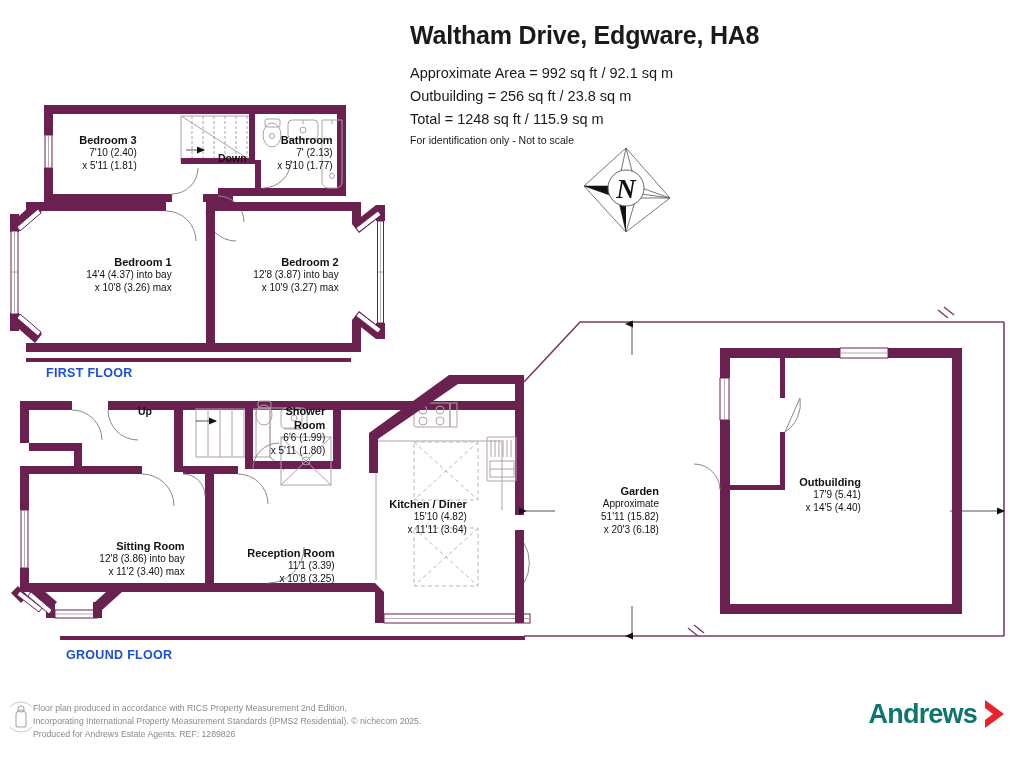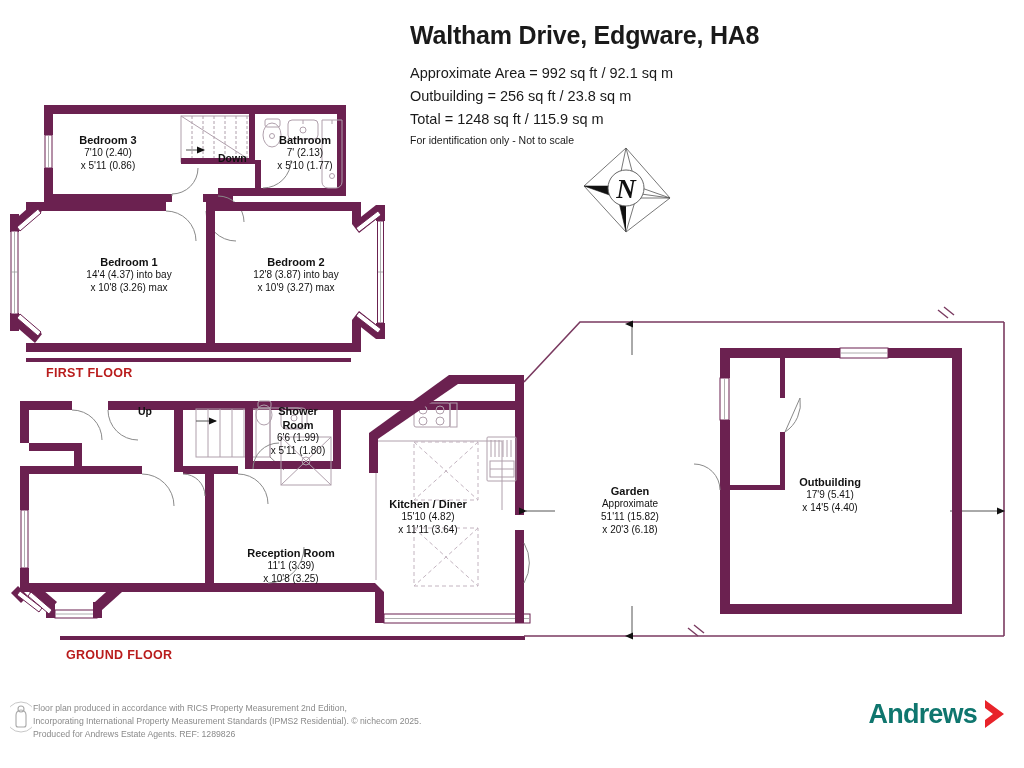--- a/index.html
+++ b/index.html
@@ -44,30 +44,30 @@
   #plan {
     position: absolute;
     left: 0; top: 0;
     width: 1024px; height: 768px;
   }
   
   .floor-label {
     position: absolute;
     font-size: 12.5px;
     font-weight: bold;
-    color: #b91c1c;
+    color: #1d4ed8;
     letter-spacing: 0.3px;
     white-space: nowrap;
   }
   #first-floor-label { left: 46px; top: 366px; }
   #ground-floor-label { left: 66px; top: 648px; }
   
   .room-label {
     position: absolute;
-    text-align: center;
+    text-align: right;
     white-space: nowrap;
     color: #111111;
     line-height: 1.28;
     transform: translateX(-50%);
   }
   .room-label .rname {
     font-size: 11px;
     font-weight: bold;
     display: block;
   }
@@ -421,21 +421,21 @@
     </g>
     <polygon points="48,48 40,56 6,44 40,44" fill="#111111"></polygon>
     <polygon points="48,48 40,56 48,90" fill="#111111"></polygon>
     <circle cx="48" cy="46" r="18" fill="#ffffff" stroke="#555" stroke-width="0.9"></circle>
     <text x="48" y="56" text-anchor="middle" font-family="Liberation Serif, serif" font-size="27" font-weight="bold" font-style="italic" fill="#111">N</text>
   </svg>
 
   <div class="room-label" style="left:108px; top:133px;">
     <span class="rname">Bedroom 3</span>
     <span class="rdim">7'10 (2.40)</span>
-    <span class="rdim">x 5'11 (0.86)</span>
+    <span class="rdim">x 5'11 (1.81)</span>
   </div>
 
   <div class="room-label" style="left:305px; top:133px;">
     <span class="rname">Bathroom</span>
     <span class="rdim">7' (2.13)</span>
     <span class="rdim">x 5'10 (1.77)</span>
   </div>
 
   <div class="room-label" style="left:129px; top:255px;">
     <span class="rname">Bedroom 1</span>
@@ -455,20 +455,25 @@
     <span class="rdim">6'6 (1.99)</span>
     <span class="rdim">x 5'11 (1.80)</span>
   </div>
 
   <div class="room-label" style="left:428px; top:497px;">
     <span class="rname">Kitchen / Diner</span>
     <span class="rdim">15'10 (4.82)</span>
     <span class="rdim">x 11'11 (3.64)</span>
   </div>
 
+  <div class="room-label" style="left:142px; top:539px;">
+    <span class="rname">Sitting Room</span>
+    <span class="rdim">12'8 (3.86) into bay</span>
+    <span class="rdim">x 11'2 (3.40) max</span>
+  </div>
 
   <div class="room-label" style="left:291px; top:546px;">
     <span class="rname">Reception Room</span>
     <span class="rdim">11'1 (3.39)</span>
     <span class="rdim">x 10'8 (3.25)</span>
   </div>
 
   <div class="room-label" style="left:630px; top:484px;">
     <span class="rname">Garden</span>
     <span class="rdim">Approximate</span>

